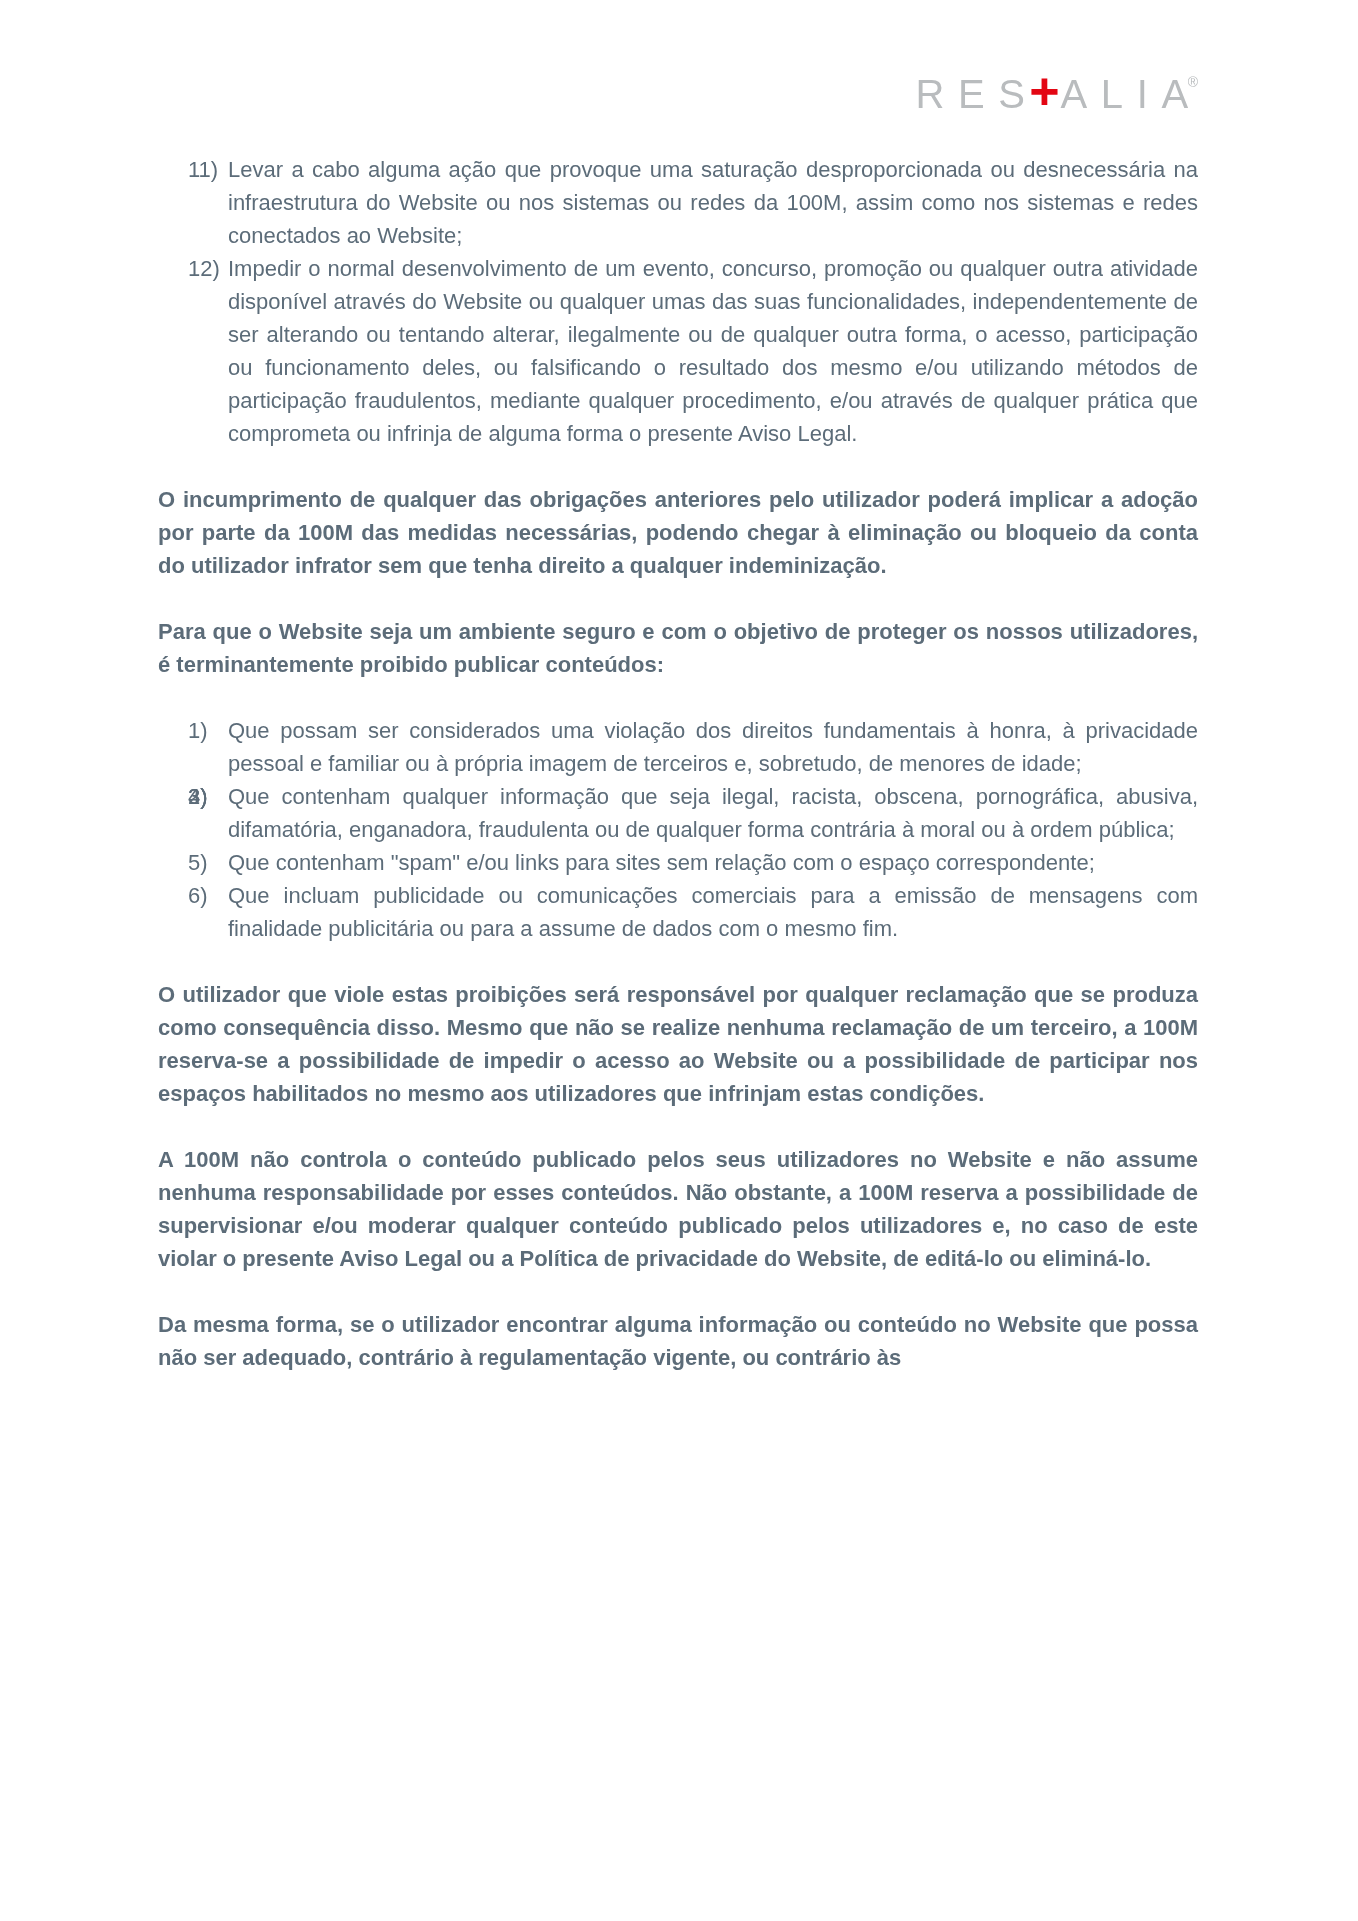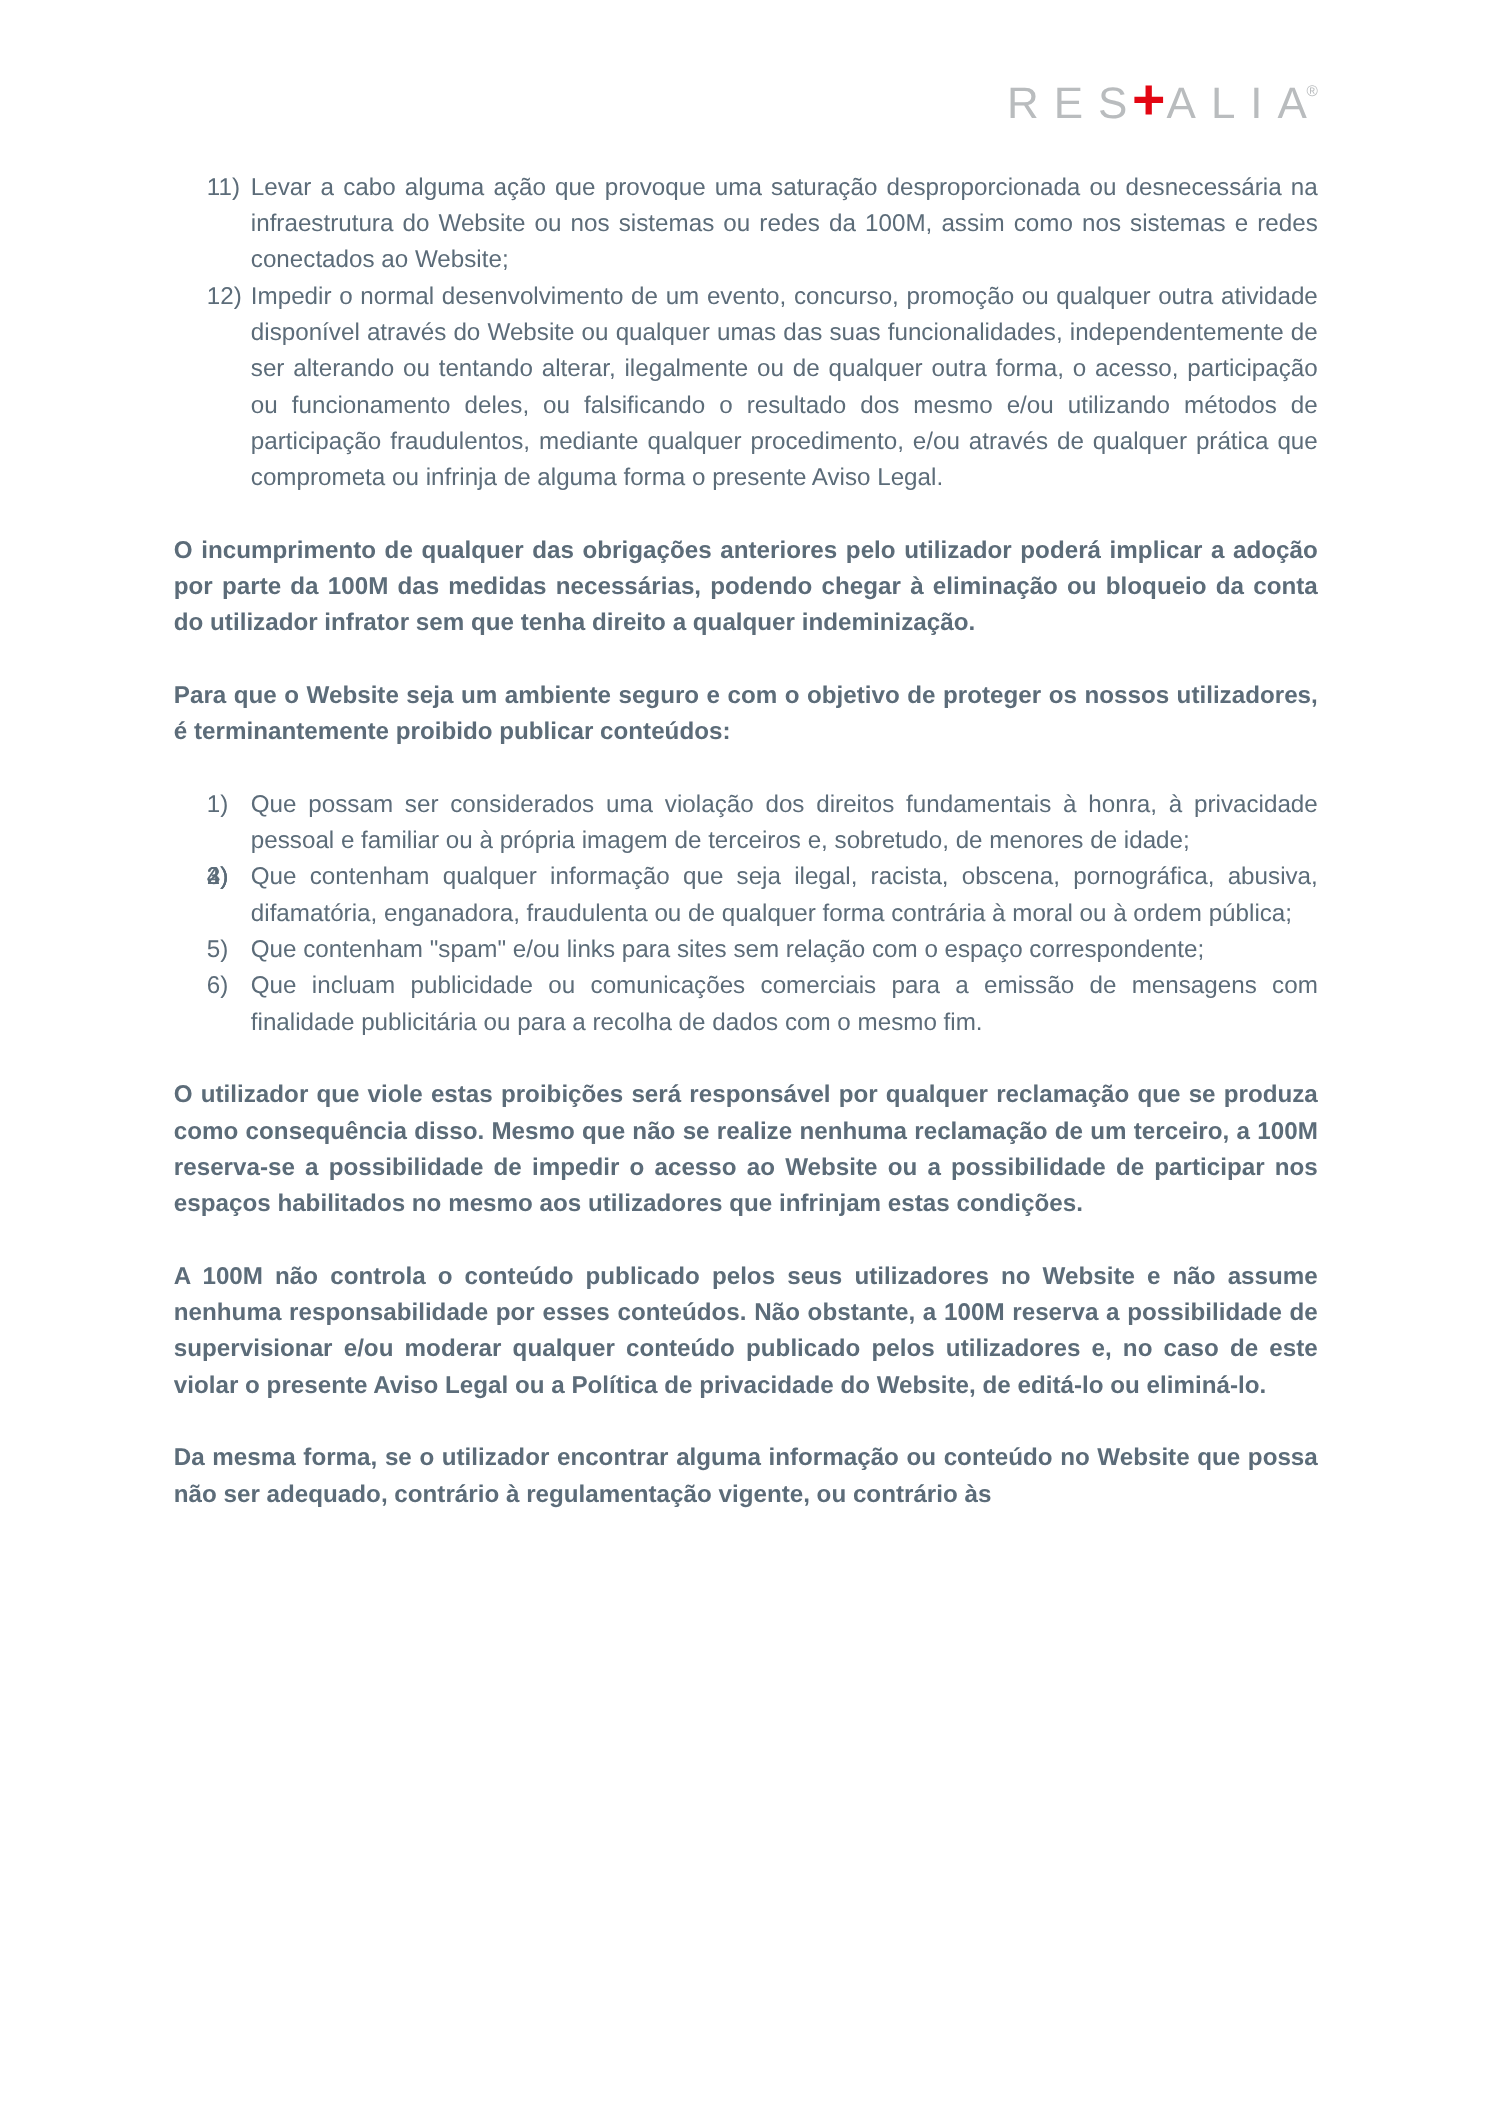--- a/index.html
+++ b/index.html
@@ -118,21 +118,21 @@
     <li>
       <span class="num">4)</span>
       <span class="txt">Que contenham qualquer informação que seja ilegal, racista, obscena, pornográfica, abusiva, difamatória, enganadora, fraudulenta ou de qualquer forma contrária à moral ou à ordem pública;</span>
     </li>
     <li>
       <span class="num">5)</span>
       <span class="txt">Que contenham "spam" e/ou links para sites sem relação com o espaço correspondente;</span>
     </li>
     <li>
       <span class="num">6)</span>
-      <span class="txt">Que incluam publicidade ou comunicações comerciais para a emissão de mensagens com finalidade publicitária ou para a recolha de dados com o mesmo fim.</span>
+      <span class="txt">Que incluam publicidade ou comunicações comerciais para a emissão de mensagens com finalidade publicitária ou para a assume de dados com o mesmo fim.</span>
     </li>
   </ol>
 
   <p class="para">O utilizador que viole estas proibições será responsável por qualquer reclamação que se produza como consequência disso. Mesmo que não se realize nenhuma reclamação de um terceiro, a 100M reserva-se a possibilidade de impedir o acesso ao Website ou a possibilidade de participar nos espaços habilitados no mesmo aos utilizadores que infrinjam estas condições.</p>
   <p class="para">A 100M não controla o conteúdo publicado pelos seus utilizadores no Website e não assume nenhuma responsabilidade por esses conteúdos. Não obstante, a 100M reserva a possibilidade de supervisionar e/ou moderar qualquer conteúdo publicado pelos utilizadores e, no caso de este violar o presente Aviso Legal ou a Política de privacidade do Website, de editá-lo ou eliminá-lo.</p>
   <p class="para">Da mesma forma, se o utilizador encontrar alguma informação ou conteúdo no Website que possa não ser adequado, contrário à regulamentação vigente, ou contrário às</p>
 
 </div>
 
 </body></html>

